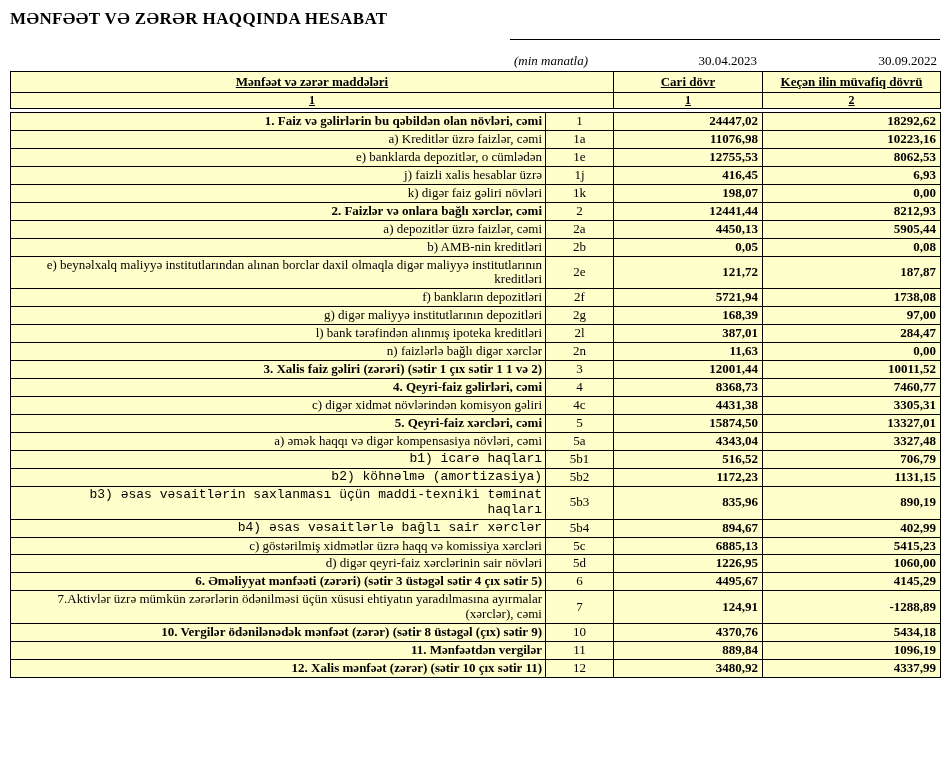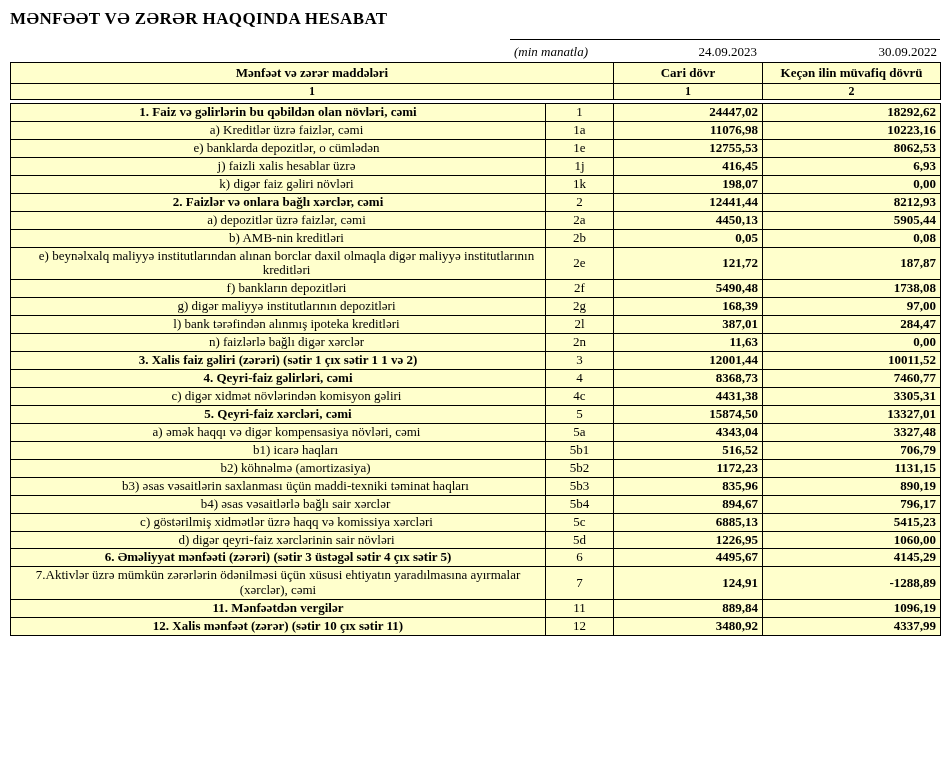--- a/index.html
+++ b/index.html
@@ -26,21 +26,21 @@
     width: 930px;
     font-size: 13px;
     align-items: flex-end;
     margin-bottom: 2px;
   }
   .meta-spacer { width: 500px; }
   .meta-right {
     flex: 1;
     display: flex;
     border-top: 1px solid #000;
-    padding-top: 4px;
+    padding-top: 13px;
   }
   .unit-note {
     flex: 1;
     font-style: italic;
     text-align: right;
     padding-right: 25px;
     white-space: nowrap;
   }
   .date-cell { text-align: right; }
   .date-cur { width: 149px; padding-right: 5px; }
@@ -58,45 +58,45 @@
   col.c-prev  { width: 178px; }
 
   th, td {
     border: 1px solid #000;
     font-size: 13px;
     line-height: 1.15;
     padding: 1px 3px;
     vertical-align: middle;
     overflow: hidden;
   }
-  th { font-weight: bold; text-align: center; }
+  th { font-weight: bold; text-align: center; text-decoration: underline; }
   thead tr.head-main th { height: 21px; }
   thead tr.head-nums th { height: 16px; font-size: 12px; padding: 0 3px; }
 
   .gap { width: 930px; height: 3px; background: #fff; }
 
-  td.label { text-align: center; padding-left: 3px; }
+  td.label { text-align: right; padding-left: 3px; }
   td.code  { text-align: center; font-weight: normal; }
   td.cur, td.prev { text-align: right; font-weight: bold; padding-right: 4px; }
   tr.bold td.label { font-weight: bold; }
   td.label.indent1 { padding-left: 20px; }
-  td.label.indent2 { padding-left: 38px; }
+  td.label.indent2 { padding-left: 38px; font-family: Liberation Mono, monospace; }
 </style>
 </head>
 <body>
 
 <div class="page">
 
   <div class="title">MƏNFƏƏT VƏ ZƏRƏR HAQQINDA HESABAT</div>
 
   <div class="meta-row">
     <div class="meta-spacer"></div>
     <div class="meta-right">
       <div class="unit-note">(min manatla)</div>
-      <div class="date-cell date-cur">24.09.2023</div>
+      <div class="date-cell date-cur">30.04.2023</div>
       <div class="date-cell date-prev">30.09.2022</div>
     </div>
   </div>
 
   <table>
     <colgroup>
       <col class="c-label">
         <col class="c-code">
         <col class="c-cur">
         <col class="c-prev">
@@ -184,21 +184,21 @@
   <tr>
     <td class="label indent1">e) beynəlxalq maliyyə institutlarından alınan borclar daxil olmaqla digər maliyyə institutlarının kreditləri</td>
     <td class="code">2e</td>
     <td class="cur">121,72</td>
     <td class="prev">187,87</td>
   </tr>
 
   <tr>
     <td class="label indent1">f) bankların depozitləri</td>
     <td class="code">2f</td>
-    <td class="cur">5490,48</td>
+    <td class="cur">5721,94</td>
     <td class="prev">1738,08</td>
   </tr>
 
   <tr>
     <td class="label indent1">g) digər maliyyə institutlarının depozitləri</td>
     <td class="code">2g</td>
     <td class="cur">168,39</td>
     <td class="prev">97,00</td>
   </tr>
 
@@ -271,21 +271,21 @@
     <td class="label indent2">b3) əsas vəsaitlərin saxlanması üçün maddi-texniki təminat haqları</td>
     <td class="code">5b3</td>
     <td class="cur">835,96</td>
     <td class="prev">890,19</td>
   </tr>
 
   <tr>
     <td class="label indent2">b4) əsas vəsaitlərlə bağlı sair xərclər</td>
     <td class="code">5b4</td>
     <td class="cur">894,67</td>
-    <td class="prev">796,17</td>
+    <td class="prev">402,99</td>
   </tr>
 
   <tr>
     <td class="label indent1">c) göstərilmiş xidmətlər üzrə haqq və komissiya xərcləri</td>
     <td class="code">5c</td>
     <td class="cur">6885,13</td>
     <td class="prev">5415,23</td>
   </tr>
 
   <tr>
@@ -303,20 +303,26 @@
   </tr>
 
   <tr>
     <td class="label">7.Aktivlər üzrə mümkün zərərlərin ödənilməsi üçün xüsusi ehtiyatın yaradılmasına ayırmalar (xərclər), cəmi</td>
     <td class="code">7</td>
     <td class="cur">124,91</td>
     <td class="prev">-1288,89</td>
   </tr>
 
 
+  <tr class="bold">
+    <td class="label">10. Vergilər ödənilənədək mənfəət (zərər) (sətir 8 üstəgəl (çıx) sətir 9)</td>
+    <td class="code">10</td>
+    <td class="cur">4370,76</td>
+    <td class="prev">5434,18</td>
+  </tr>
 
   <tr class="bold">
     <td class="label">11. Mənfəətdən vergilər</td>
     <td class="code">11</td>
     <td class="cur">889,84</td>
     <td class="prev">1096,19</td>
   </tr>
 
   <tr class="bold">
     <td class="label">12. Xalis mənfəət (zərər) (sətir 10 çıx sətir 11)</td>

